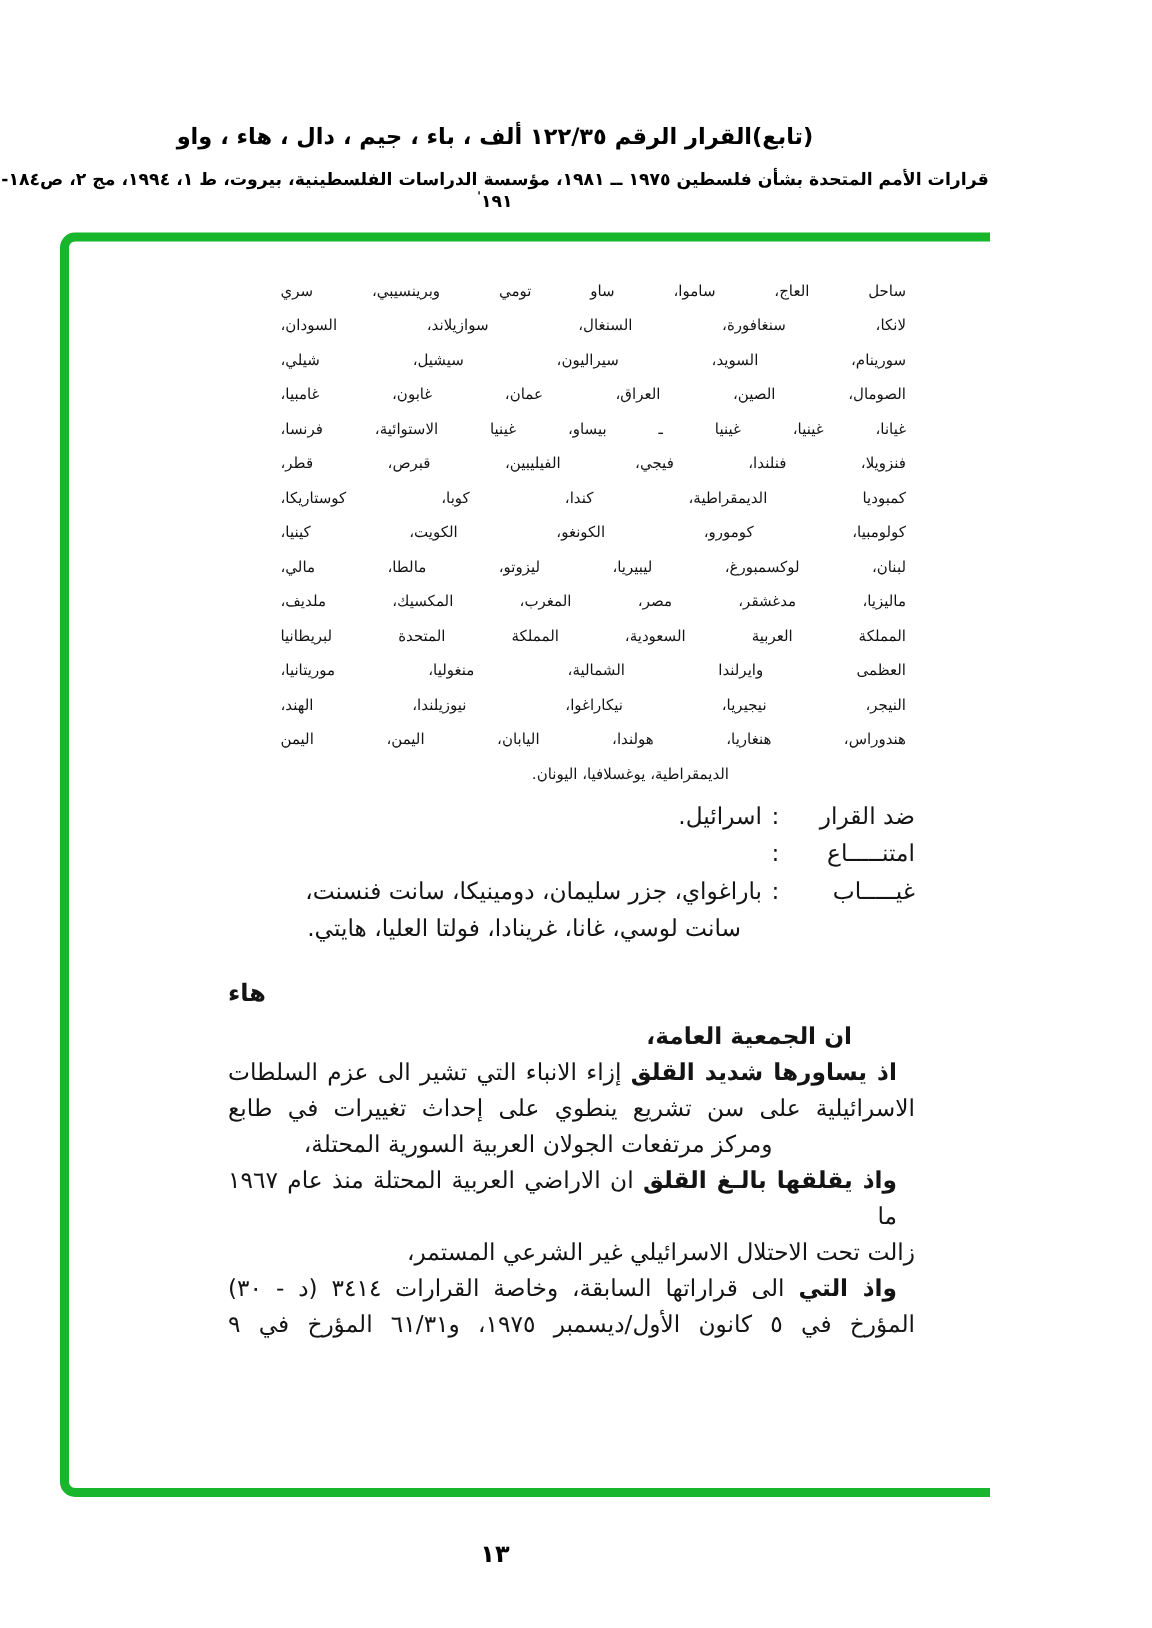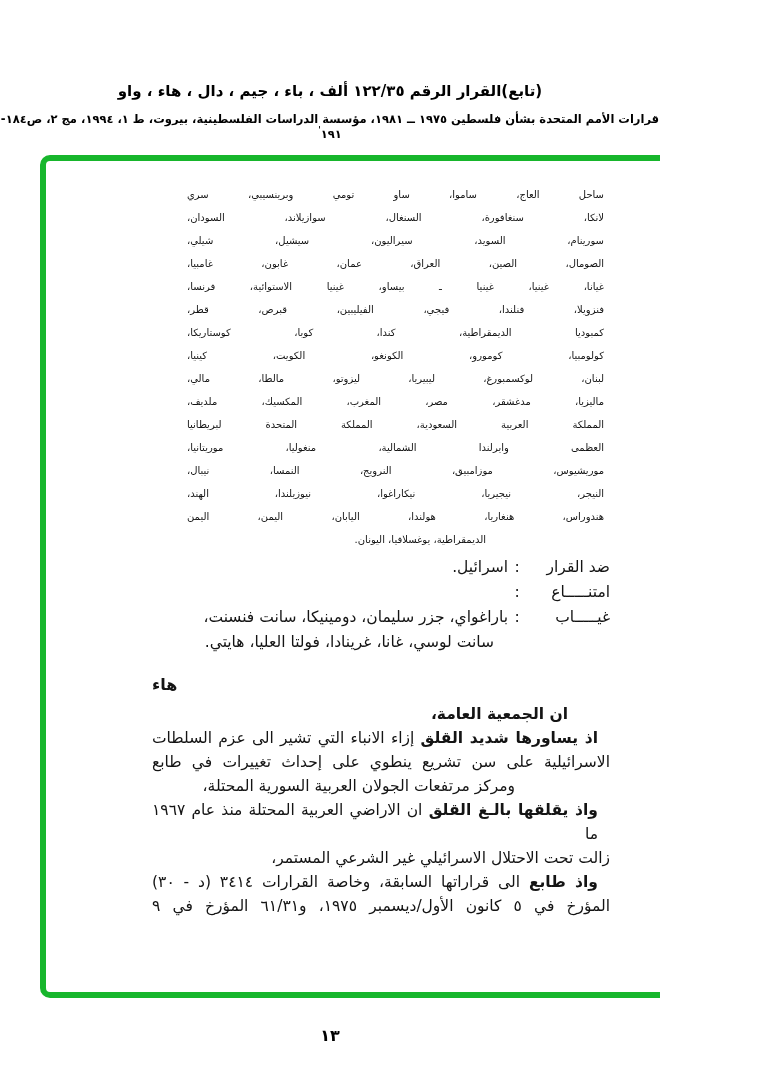--- a/index.html
+++ b/index.html
@@ -70,21 +70,20 @@
           <div class="cline">سورينام، السويد، سيراليون، سيشيل، شيلي،</div>
           <div class="cline">الصومال، الصين، العراق، عمان، غابون، غامبيا،</div>
           <div class="cline">غيانا، غينيا، غينيا ـ بيساو، غينيا الاستوائية، فرنسا،</div>
           <div class="cline">فنزويلا، فنلندا، فيجي، الفيليبين، قبرص، قطر،</div>
           <div class="cline">كمبوديا الديمقراطية، كندا، كوبا، كوستاريكا،</div>
           <div class="cline">كولومبيا، كومورو، الكونغو، الكويت، كينيا،</div>
           <div class="cline">لبنان، لوكسمبورغ، ليبيريا، ليزوتو، مالطا، مالي،</div>
           <div class="cline">ماليزيا، مدغشقر، مصر، المغرب، المكسيك، ملديف،</div>
           <div class="cline">المملكة العربية السعودية، المملكة المتحدة لبريطانيا</div>
           <div class="cline">العظمى وايرلندا الشمالية، منغوليا، موريتانيا،</div>
-          <div class="cline">موريشيوس، موزامبيق، النرويج، النمسا، نيبال،</div>
           <div class="cline">النيجر، نيجيريا، نيكاراغوا، نيوزيلندا، الهند،</div>
           <div class="cline">هندوراس، هنغاريا، هولندا، اليابان، اليمن، اليمن</div>
           <div class="cline">الديمقراطية، يوغسلافيا، اليونان.</div>
         </div>
 
       <div class="votes" id="votes">
           <div class="vote-row">
             <span class="vote-label">ضد القرار</span>
             <span class="vote-colon">:</span>
             <div class="vote-value">
@@ -112,21 +111,21 @@
       <div class="para">
             <div class="line-full"><b>اذ يساورها شديد القلق</b> إزاء الانباء التي تشير الى عزم السلطات</div>
             <div class="line-full">الاسرائيلية على سن تشريع ينطوي على إحداث تغييرات في طابع</div>
             <div class="line-last">ومركز مرتفعات الجولان العربية السورية المحتلة،</div>
           </div>
           <div class="para">
             <div class="line-full"><b>واذ يقلقها بالـغ القلق</b> ان الاراضي العربية المحتلة منذ عام ١٩٦٧ ما</div>
             <div class="line-end">زالت تحت الاحتلال الاسرائيلي غير الشرعي المستمر،</div>
           </div>
           <div class="para">
-            <div class="line-full"><b>واذ طابع</b> الى قراراتها السابقة، وخاصة القرارات ٣٤١٤ (د - ٣٠)</div>
+            <div class="line-full"><b>واذ التي</b> الى قراراتها السابقة، وخاصة القرارات ٣٤١٤ (د - ٣٠)</div>
             <div class="line-full">المؤرخ في ٥ كانون الأول/ديسمبر ١٩٧٥، و٦١/٣١ المؤرخ في ٩</div>
           </div>
         </div>
 
     </div>
   </div>
 
   <div class="page-number">١٣</div>
 
 </div>

